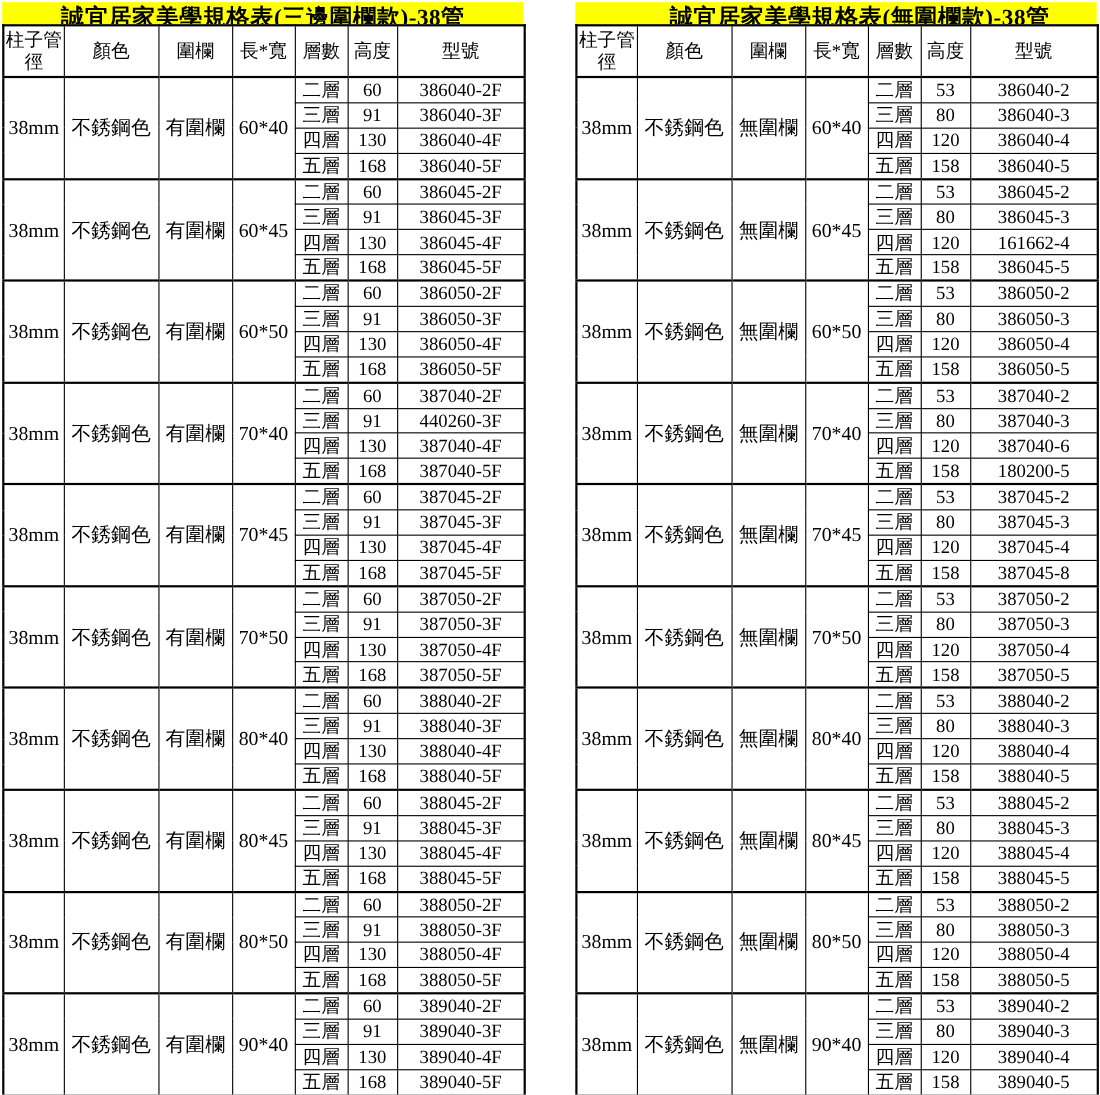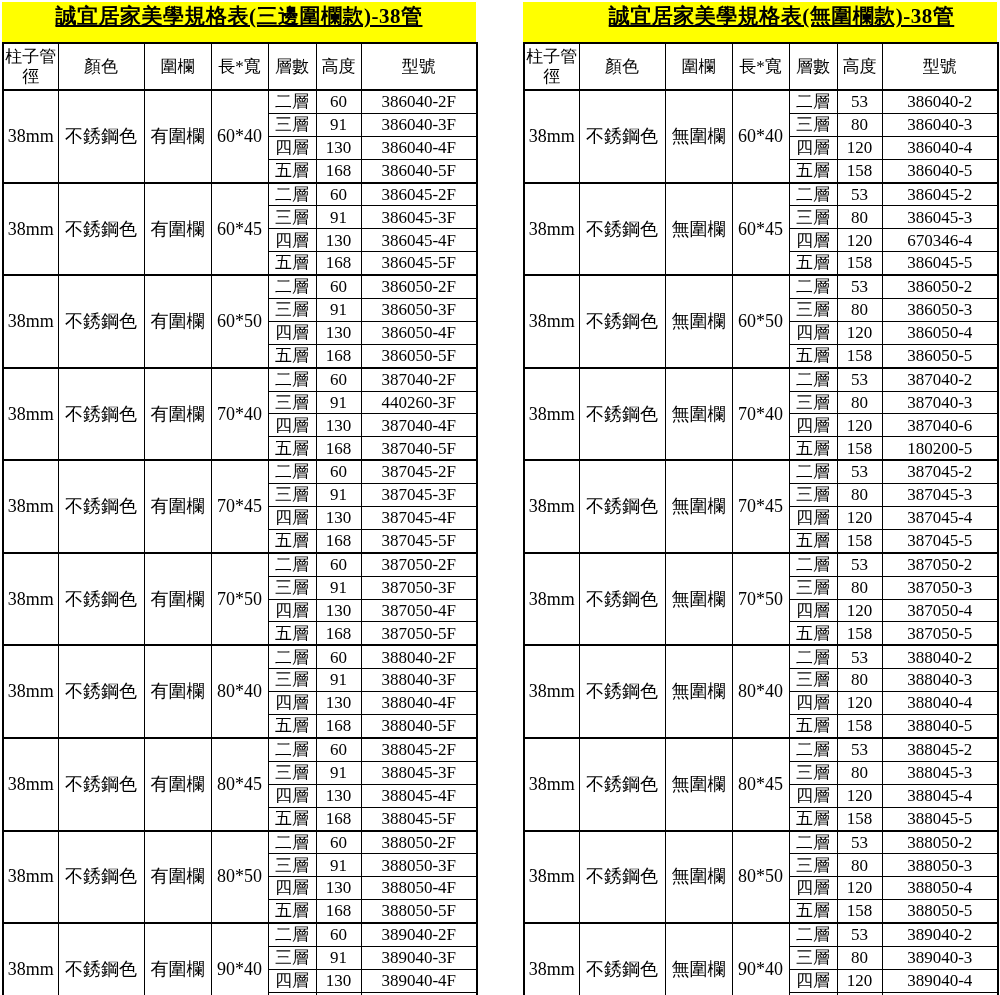--- a/index.html
+++ b/index.html
@@ -16,21 +16,21 @@
     position: relative;
     width: 1000px;
     height: 995px;
   }
   .spec-table {
     position: absolute;
     top: 2px;
     width: 474px;
   }
   .title {
-    height: 40px;
+    height: 20px;
     line-height: 28px;
     text-align: center;
     font-weight: bold;
     font-size: 21px;
     letter-spacing: 0.5px;
     white-space: nowrap;
     overflow: hidden;
     text-decoration: underline;
   }
   table.grid {
@@ -393,21 +393,21 @@
             <td>386045-2</td>
           </tr>
           <tr>
             <td>三層</td>
             <td>80</td>
             <td>386045-3</td>
           </tr>
           <tr>
             <td>四層</td>
             <td>120</td>
-            <td>670346-4</td>
+            <td>161662-4</td>
           </tr>
           <tr>
             <td>五層</td>
             <td>158</td>
             <td>386045-5</td>
           </tr>
           <tr class="group-first">
             <td rowspan="4" class="merged">38mm</td>
             <td rowspan="4" class="merged">不銹鋼色</td>
             <td rowspan="4" class="merged">無圍欄</td>
@@ -470,21 +470,21 @@
             <td>387045-3</td>
           </tr>
           <tr>
             <td>四層</td>
             <td>120</td>
             <td>387045-4</td>
           </tr>
           <tr>
             <td>五層</td>
             <td>158</td>
-            <td>387045-5</td>
+            <td>387045-8</td>
           </tr>
           <tr class="group-first">
             <td rowspan="4" class="merged">38mm</td>
             <td rowspan="4" class="merged">不銹鋼色</td>
             <td rowspan="4" class="merged">無圍欄</td>
             <td rowspan="4" class="merged">70*50</td>
             <td>二層</td>
             <td>53</td>
             <td>387050-2</td>
           </tr>

